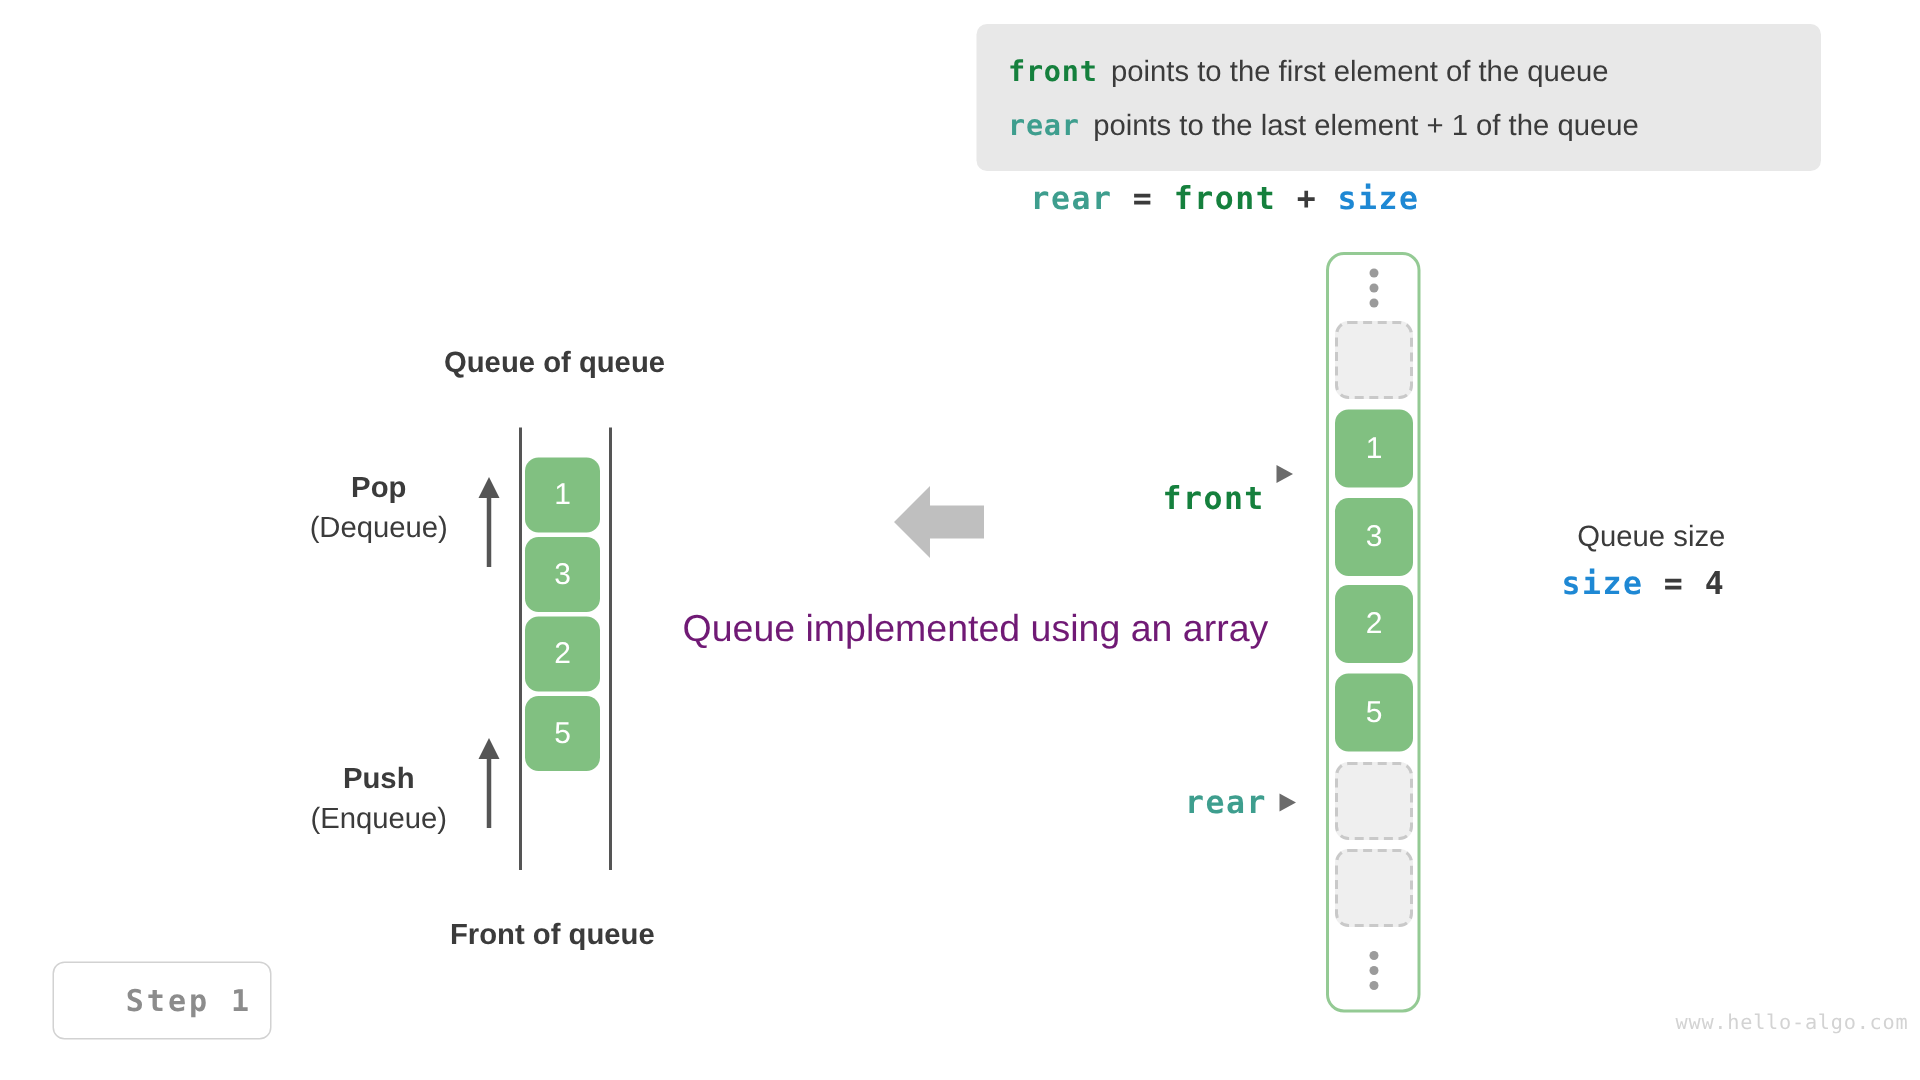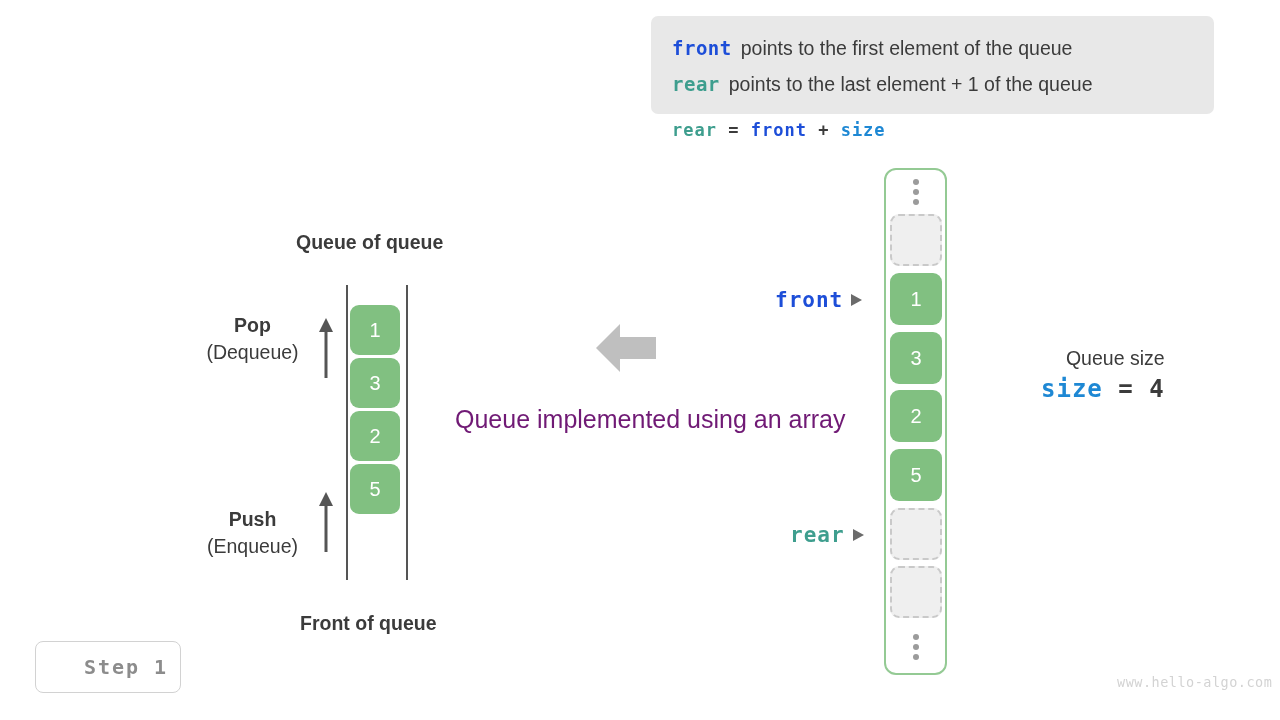--- a/index.html
+++ b/index.html
@@ -39,34 +39,34 @@
     height: 36px;
     line-height: 36px;
     font-size: 19.5px;
     color: #3b3b3b;
     white-space: nowrap;
   }
   .mono {
     font-family: "DejaVu Sans Mono", "Liberation Mono", monospace;
     font-weight: bold;
   }
-  .c-front { color: #1d4ed8; }
+  .c-front { color: #15803d; margin-top: 32px; }
   .c-rear  { color: #3e9e8e; }
   .c-size  { color: #1e88d4; }
   .info-line .kw { font-size: 19px; letter-spacing: 0.5px; }
   .info-line .txt { margin-left: 9px; }
 
   
   .formula {
     position: absolute;
-    left: 672px;
+    left: 687px;
     top: 120px;
     font-family: "DejaVu Sans Mono", "Liberation Mono", monospace;
     font-weight: bold;
-    font-size: 17px;
+    font-size: 21px;
     letter-spacing: 1px;
     white-space: nowrap;
     color: #3b3b3b;
   }
 
   
   .front-label {
     position: absolute;
     left: 296px;
     top: 231px;
@@ -222,21 +222,21 @@
     text-align: right;
   }
   .size-title {
     font-size: 19.5px;
     color: #3b3b3b;
     line-height: 28px;
   }
   .size-expr {
     font-family: "DejaVu Sans Mono", "Liberation Mono", monospace;
     font-weight: bold;
-    font-size: 24px;
+    font-size: 21px;
     letter-spacing: 1px;
     line-height: 34px;
     color: #3b3b3b;
   }
 
   
   .step-badge {
     position: absolute;
     left: 35px;
     top: 641px;

